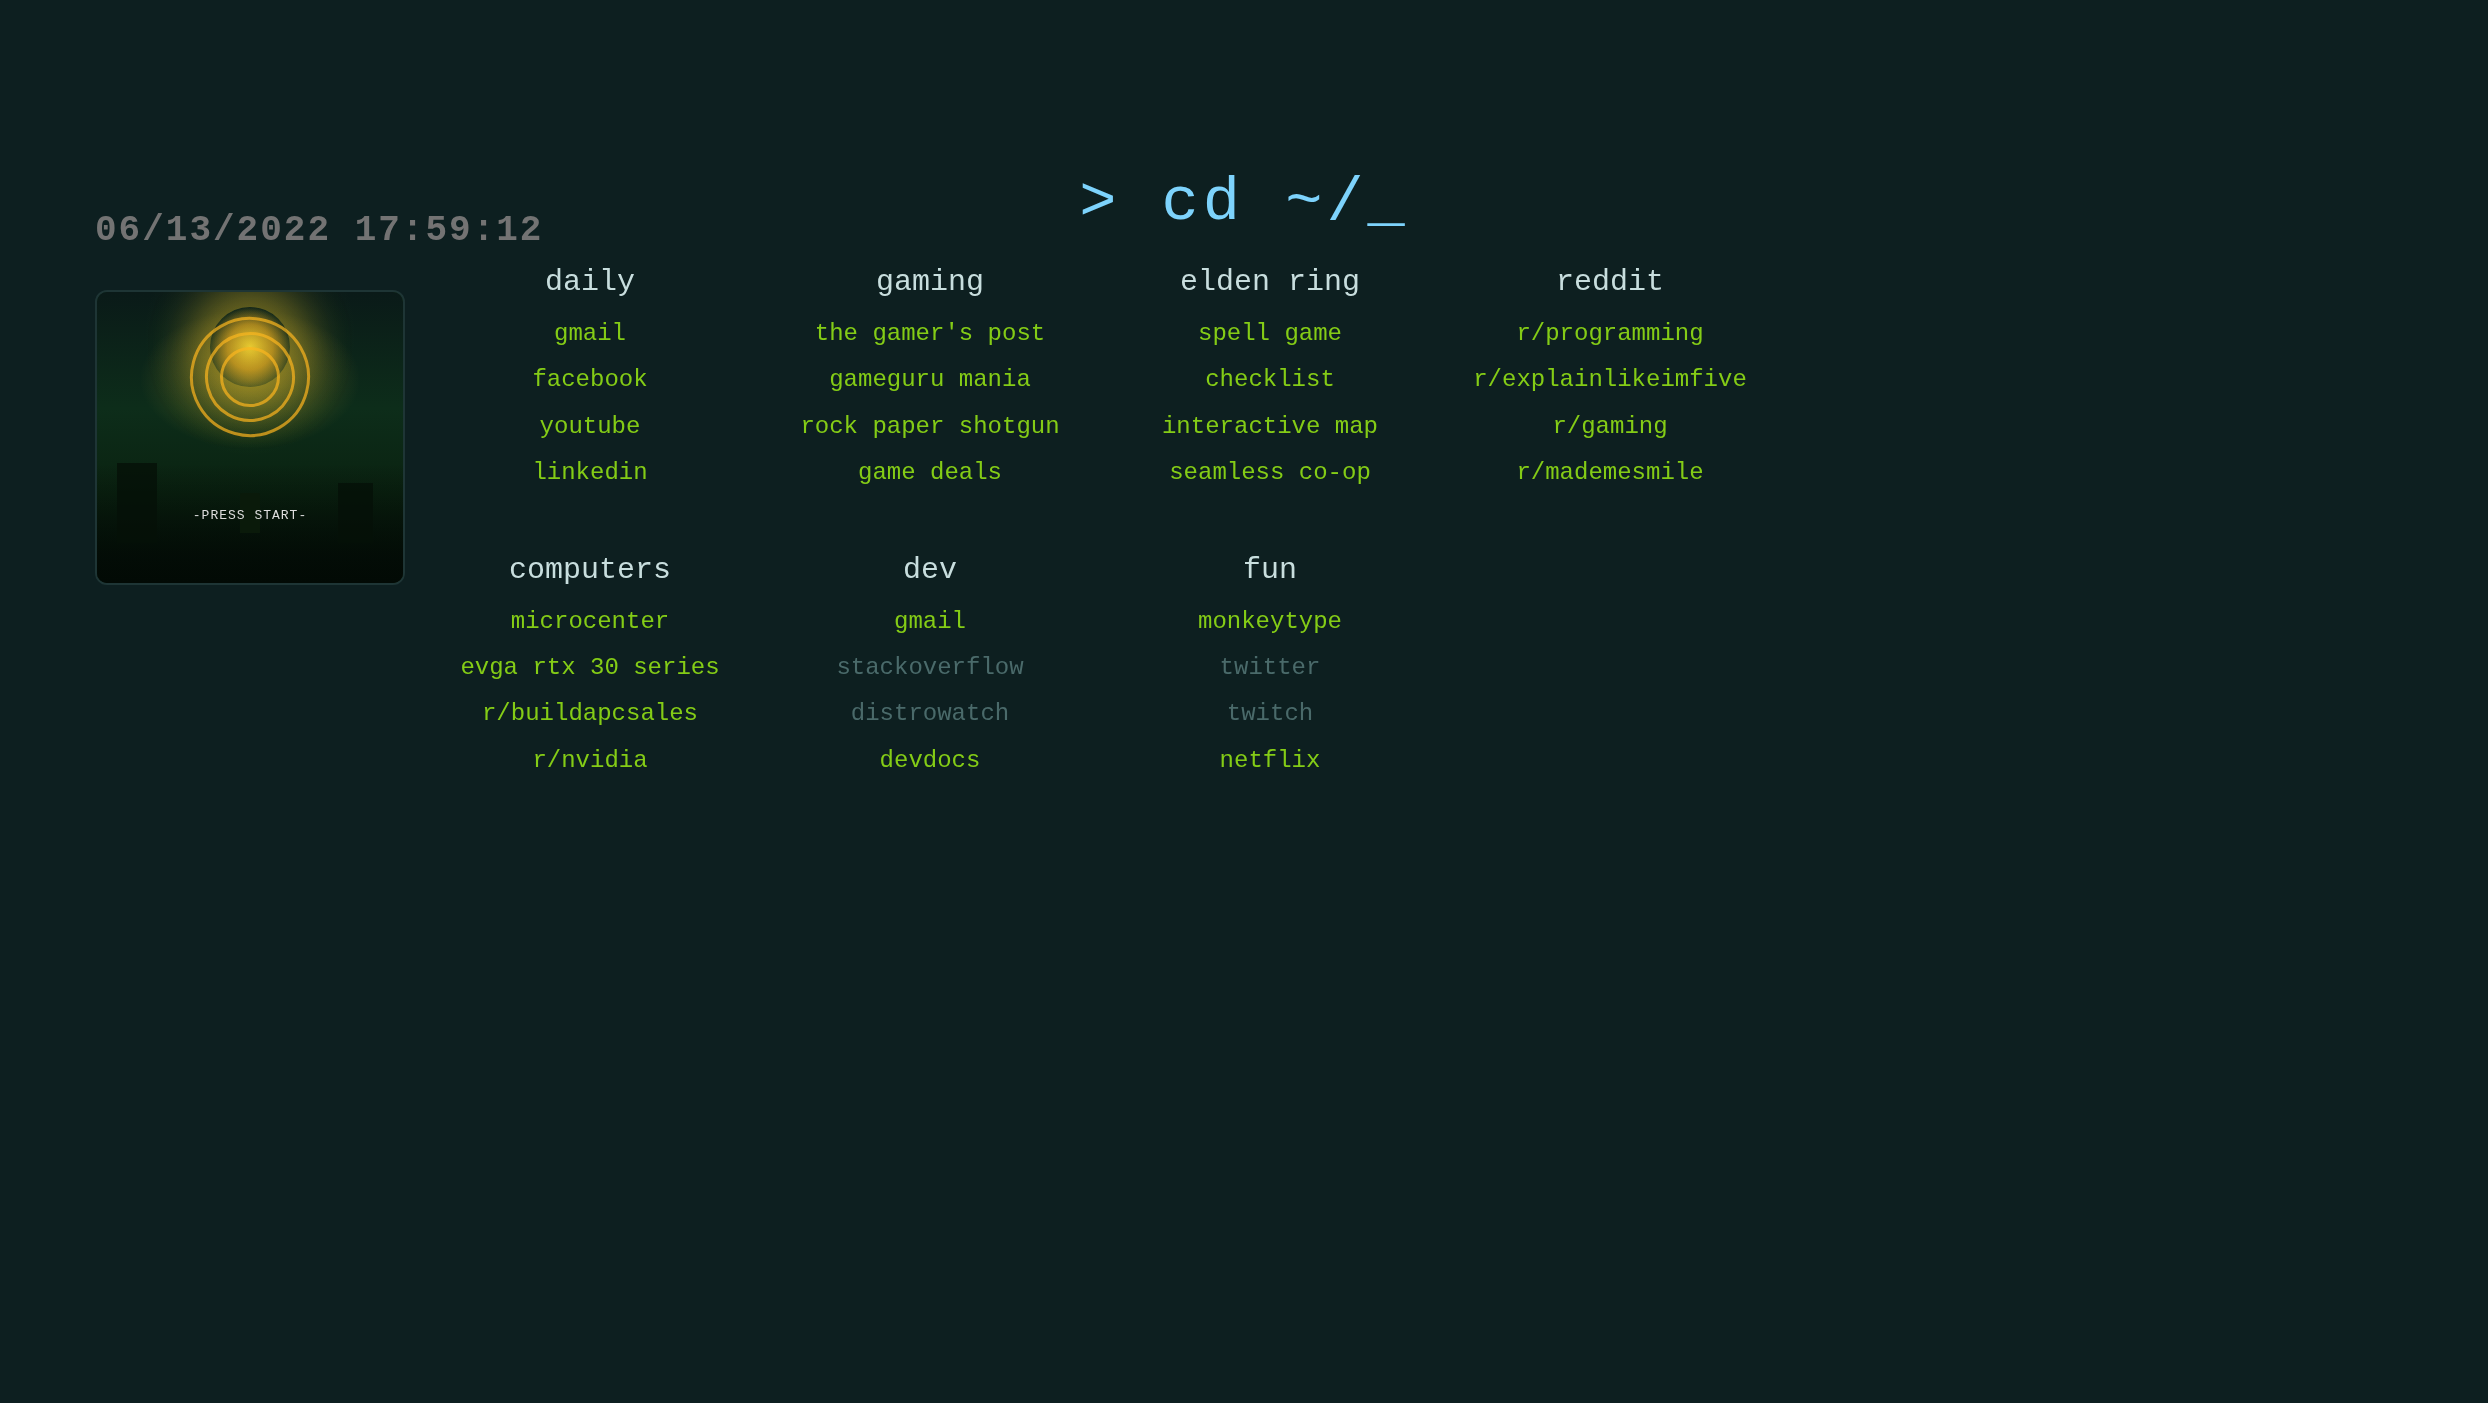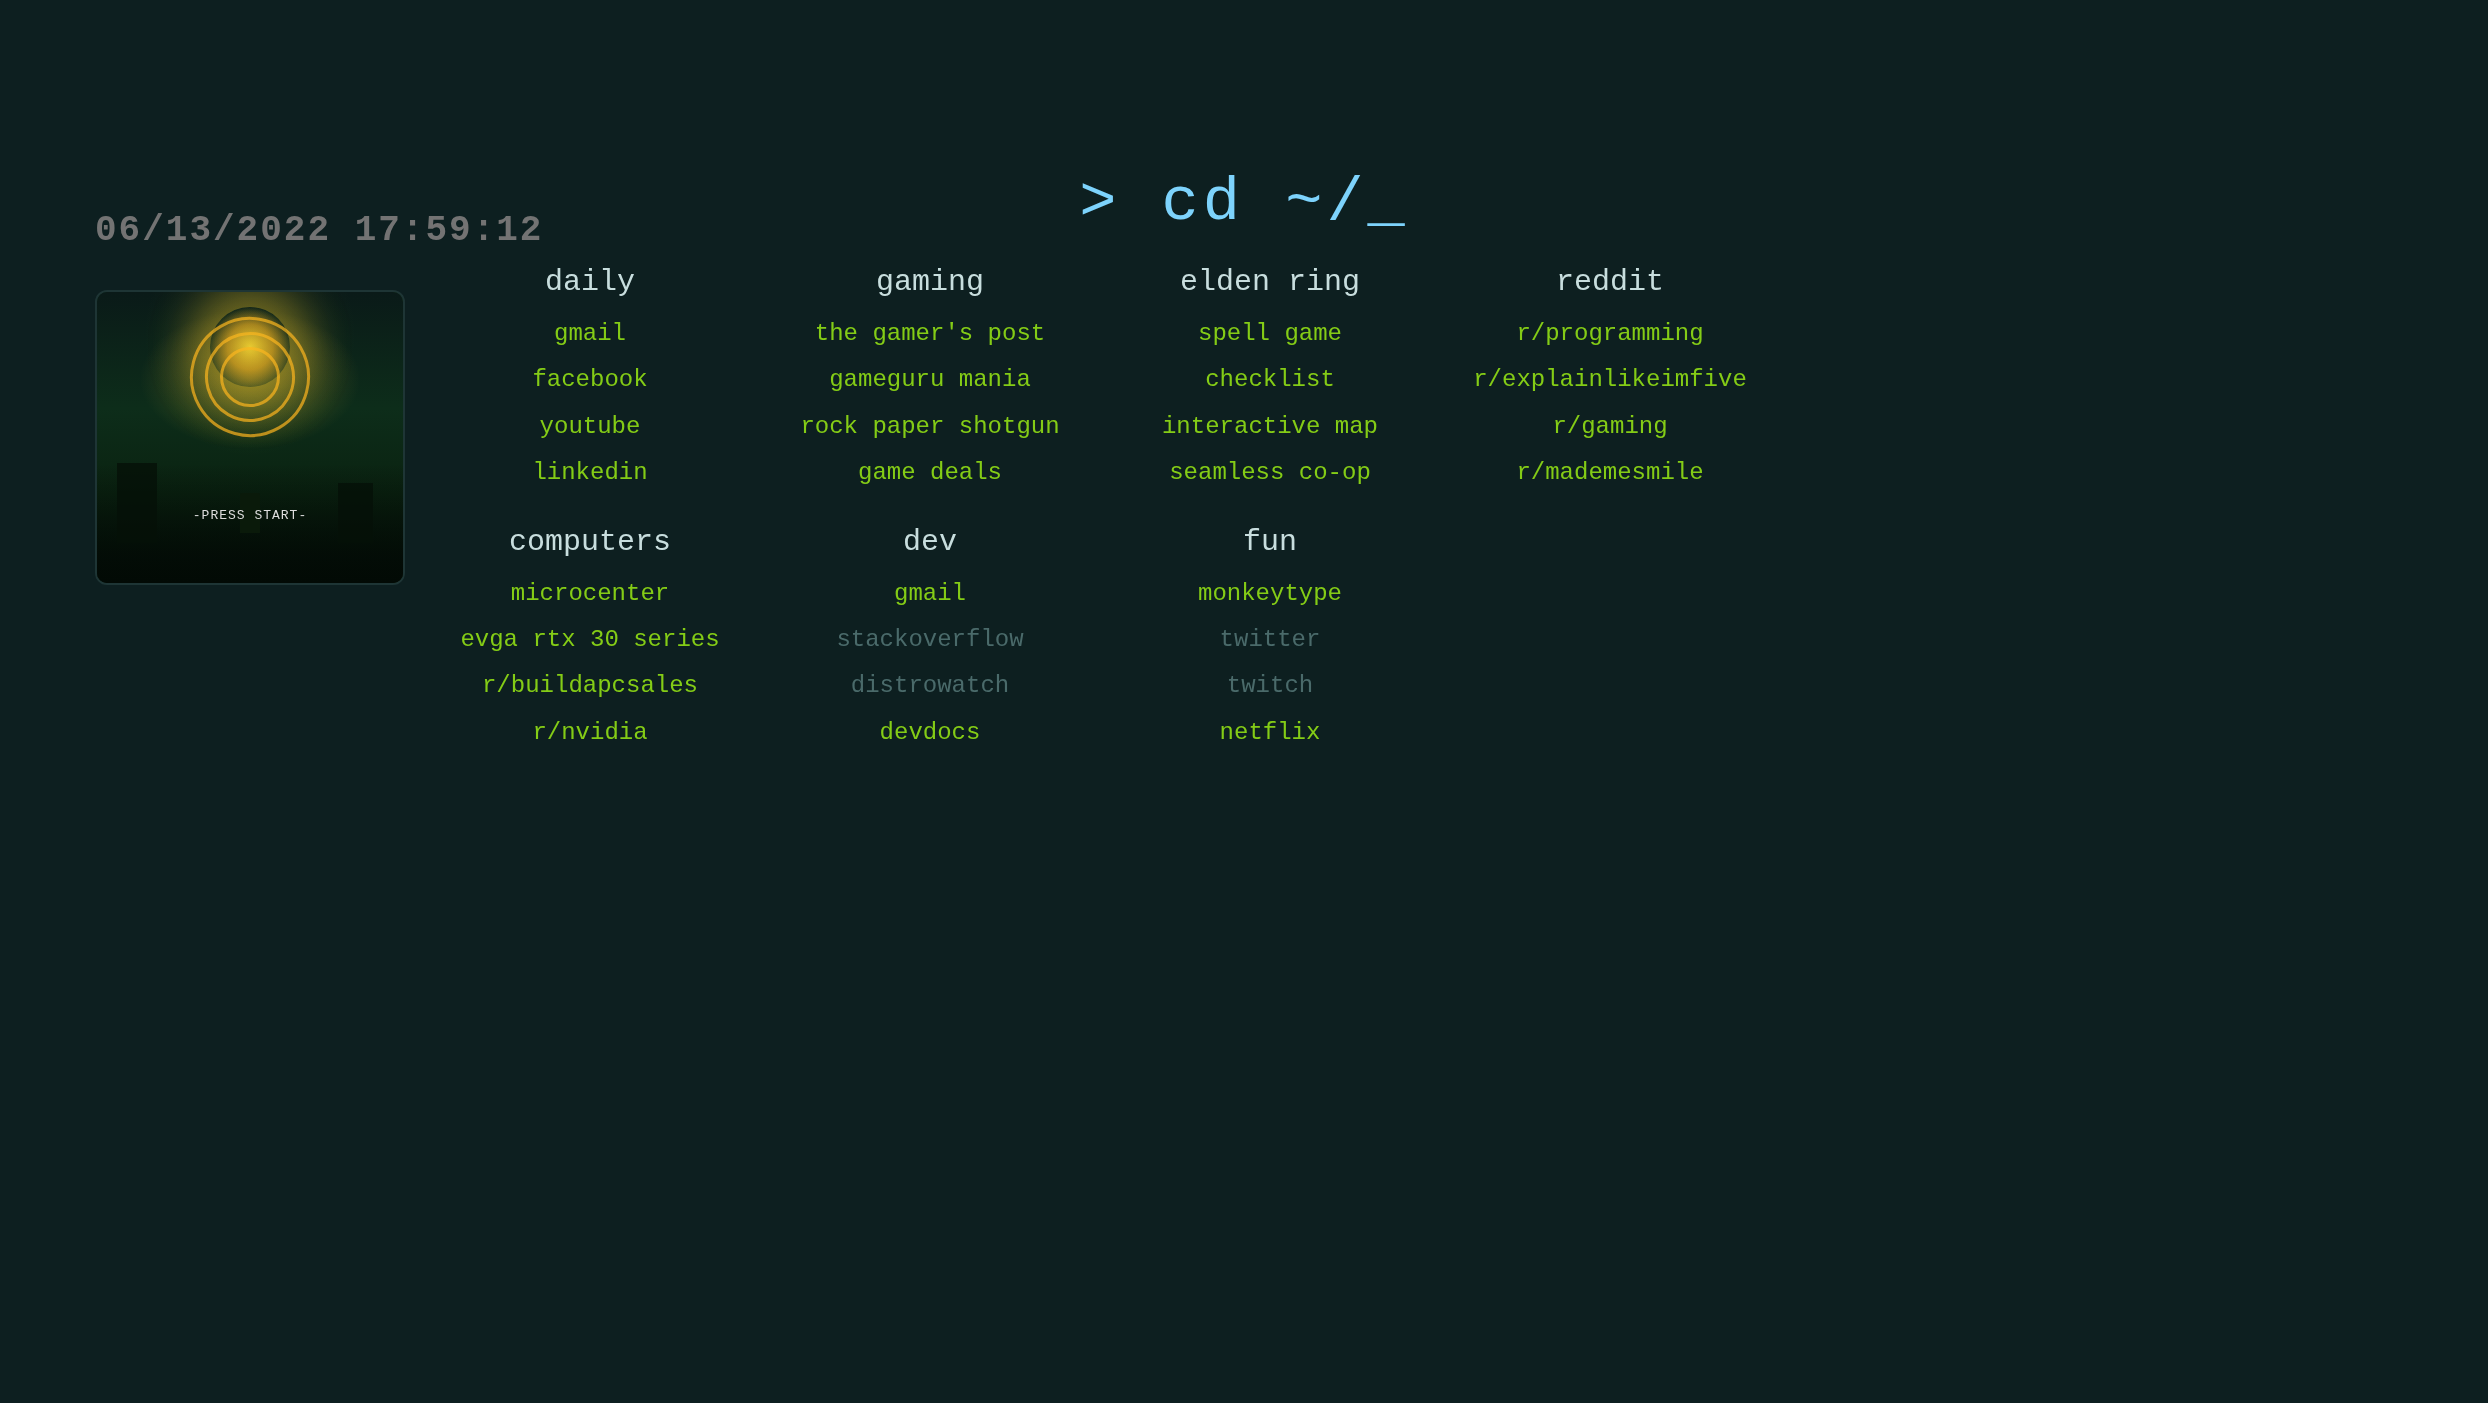--- a/index.html
+++ b/index.html
@@ -112,21 +112,21 @@
     }
 
     
     #nav-grid {
       position: absolute;
       top: 265px;
       left: 450px;
       display: grid;
       grid-template-columns: repeat(4, 280px);
       grid-template-rows: auto auto;
-      gap: 32px 60px;
+      gap: 60px 60px;
     }
 
     .nav-category {
       display: flex;
       flex-direction: column;
       align-items: center;
       gap: 8px;
     }
 
     .category-title {

